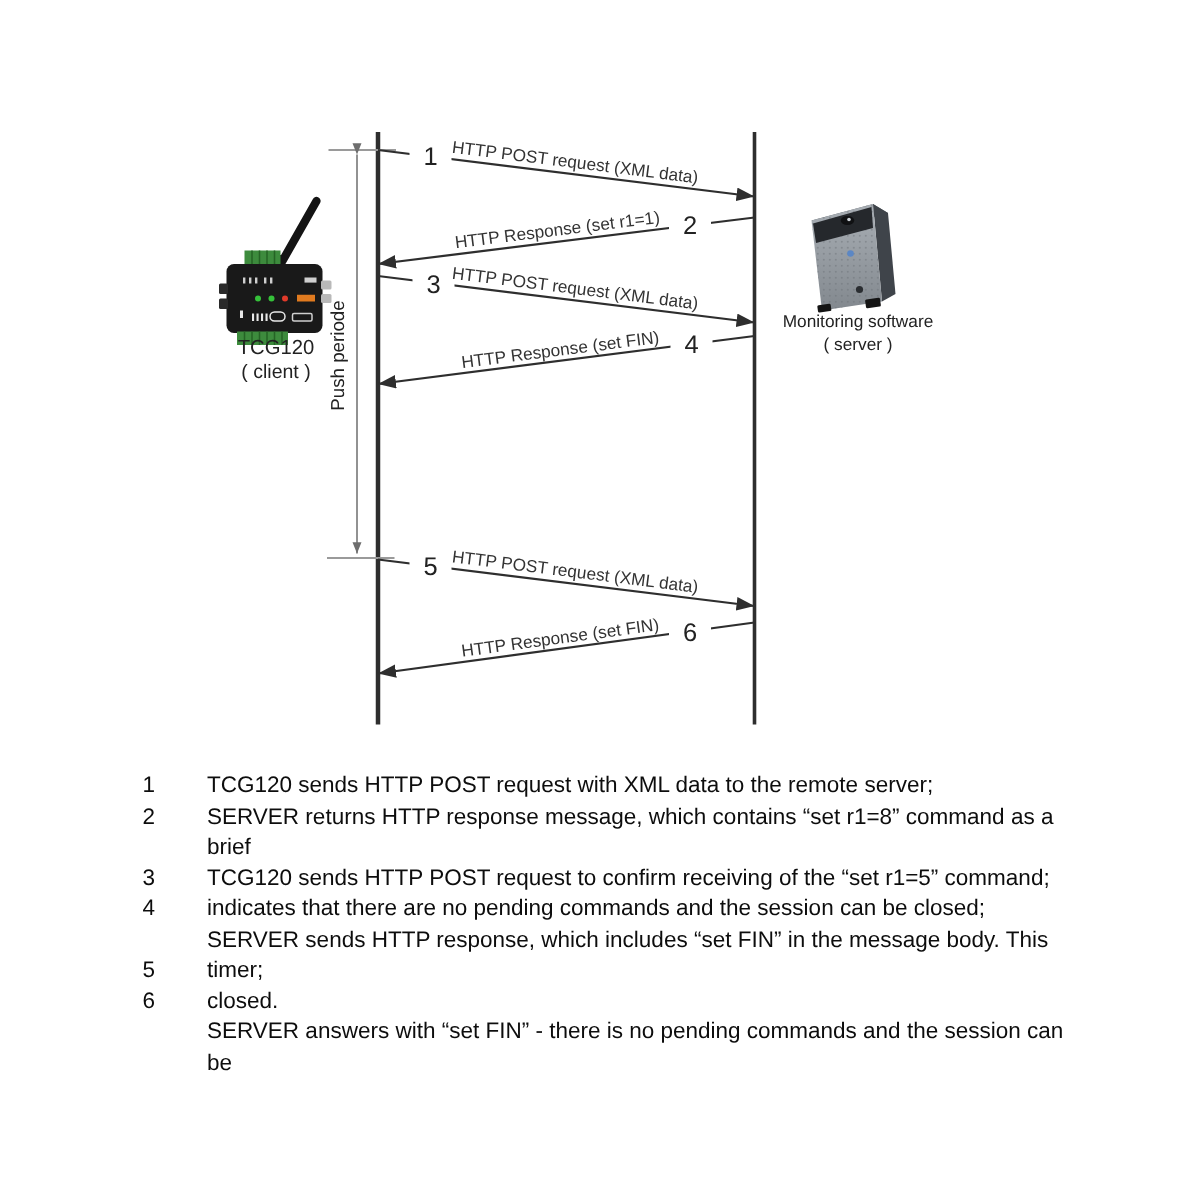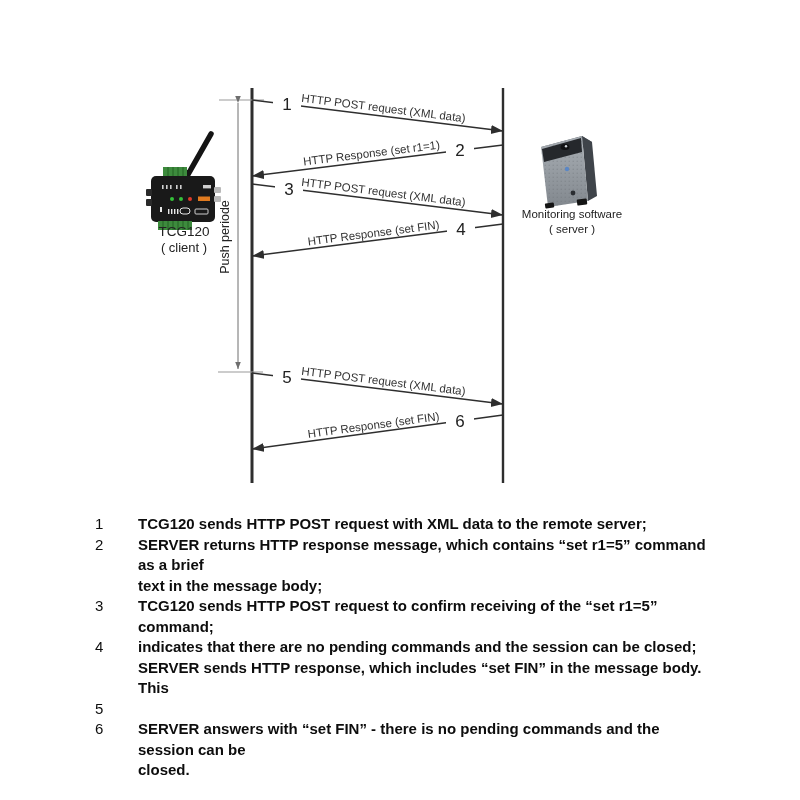--- a/index.html
+++ b/index.html
@@ -11,21 +11,21 @@
   .arrow-num   { font-size: 17px; fill: #222222; }
   .dev-title   { font-size: 13.5px; fill: #222222; }
   .dev-sub     { font-size: 13px;  fill: #222222; }
   .srv-title   { font-size: 11.5px; fill: #222222; }
   .push-label  { font-size: 12.5px; fill: #222222; }
 
   #legend { position: absolute; left: 95px; top: 514px; width: 620px;
             font-size: 15px; line-height: 20.5px; color: #0d0d0d; }
   .step { display: flex; }
   .step .num { width: 43px; flex: 0 0 43px; }
-  .step .lines { flex: 1 1 auto; font-weight: bold; }
+  .step .lines { flex: 1 1 auto; }
 </style>
 </head>
 <body>
 
 <div id="stage">
 
   <svg id="diagram-svg" width="800" height="505" viewBox="0 0 800 505">
     <defs>
       <marker id="ah" markerUnits="userSpaceOnUse" markerWidth="13" markerHeight="10" refX="12" refY="4.5" orient="auto">
         <path d="M0,0 L12,4.5 L0,9 Z" fill="#2e2e2e"></path>
@@ -160,44 +160,44 @@
   <div id="legend">
     <div class="step">
       <div class="num">1</div>
       <div class="lines">
           <div>TCG120 sends HTTP POST request with XML data to the remote server;</div>
         </div>
     </div>
     <div class="step">
       <div class="num">2</div>
       <div class="lines">
-        <div>SERVER returns HTTP response message, which contains “set r1=5” command as a brief</div>
-        <div>text in the message body;</div>
+        <div>SERVER returns HTTP response message, which contains “set r1=8” command as a brief</div>
       </div>
     </div>
     <div class="step">
       <div class="num">3</div>
       <div class="lines">
           <div>TCG120 sends HTTP POST request to confirm receiving of the “set r1=5” command;</div>
         </div>
     </div>
     <div class="step">
       <div class="num">4</div>
       <div class="lines">
         <div>indicates that there are no pending commands and the session can be closed;</div>
         <div>SERVER sends HTTP response, which includes “set FIN” in the message body. This</div>
       </div>
     </div>
     <div class="step">
       <div class="num">5</div>
       <div class="lines">
+        <div>timer;</div>
       </div>
     </div>
     <div class="step">
       <div class="num">6</div>
       <div class="lines">
+        <div>closed.</div>
         <div>SERVER answers with “set FIN” - there is no pending commands and the session can be</div>
-        <div>closed.</div>
       </div>
     </div>
   </div>
 
 </div>
 
 </body></html>

